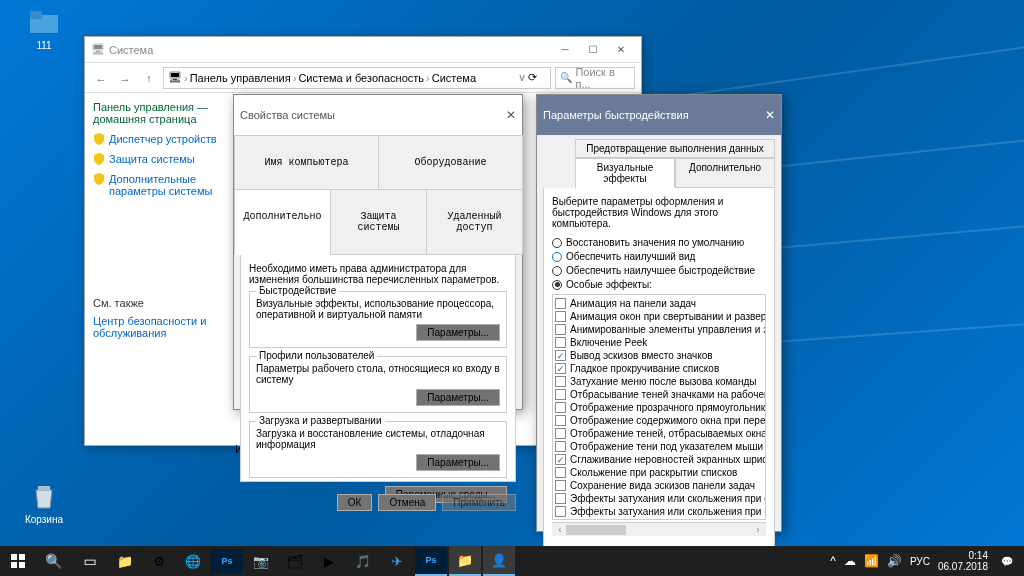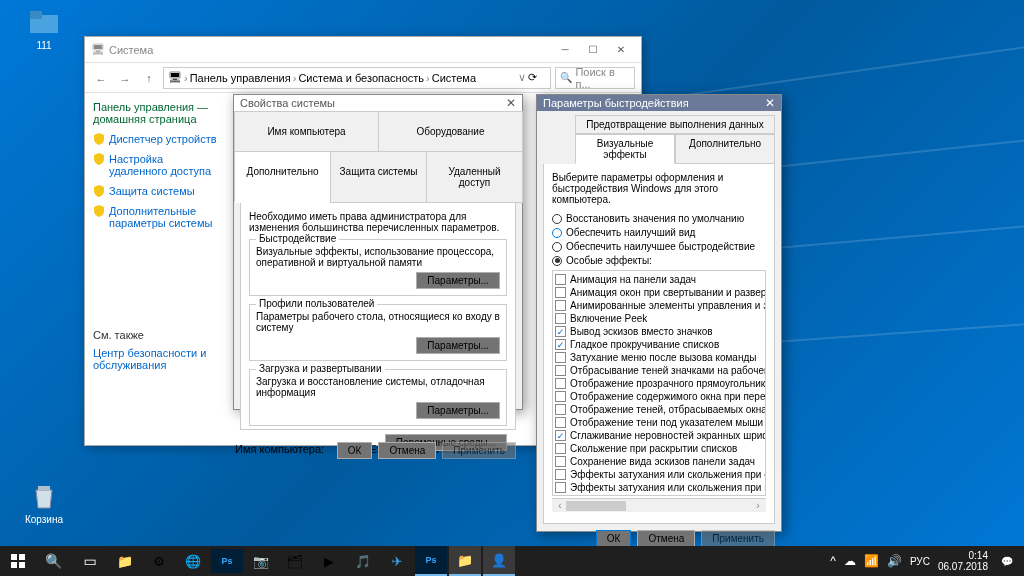--- a/index.html
+++ b/index.html
@@ -30,24 +30,24 @@
 .side-links { width: 140px; padding: 8px; background: #fff; }
 .side-link { display: flex; align-items: flex-start; gap: 4px; color: #0066cc; font-size: 11px; margin-bottom: 8px; cursor: pointer; }
 .side-link.heading { color: #006633; }
 .side-link .shield { width: 12px; height: 12px; flex-shrink: 0; }
 .side-seealso { margin-top: 100px; font-size: 11px; color: #333; }
 .main-content { flex: 1; padding: 10px; font-size: 11px; position: relative; }
 .help-q { position: absolute; top: 6px; right: 8px; width: 16px; height: 16px; background: #0078d7; color: #fff; border-radius: 50%; font-size: 11px; display: flex; align-items: center; justify-content: center; }
 .comp-row { margin-top: 340px; font-size: 11px; }
 .dialog { position: absolute; background: #f0f0f0; border: 1px solid #888; box-shadow: 3px 3px 12px rgba(0,0,0,0.4); }
 .dlg-props { top: 94px; left: 233px; width: 290px; height: 316px; }
-.dlg-title { height: 16px; background: #fff; display: flex; align-items: center; padding: 0 6px; font-size: 11px; color: #555; }
+.dlg-title { height: 40px; background: #fff; display: flex; align-items: center; padding: 0 6px; font-size: 11px; color: #555; }
 .dlg-title .close { margin-left: auto; font-size: 12px; }
 .tabs { display: flex; flex-wrap: wrap; background: #f0f0f0; font-size: 10px; }
-.tab { padding: 14px 8px; border: 1px solid #ccc; background: #f0f0f0; margin-right: -1px; margin-bottom: -1px; cursor: pointer; }
+.tab { padding: 21px 8px; border: 1px solid #ccc; background: #f0f0f0; margin-right: -1px; margin-bottom: -1px; cursor: pointer; font-family: Liberation Mono, monospace; }
 .tab.row2 { flex: 1; text-align: center; }
 .tab.active { background: #fff; border-bottom-color: #fff; }
 .tab-content { background: #fff; margin: 0 6px 6px; border: 1px solid #ccc; padding: 8px; font-size: 10px; height: 228px; }
 .group { border: 1px solid #ccc; padding: 6px; margin-bottom: 8px; position: relative; }
 .group-title { position: absolute; top: -7px; left: 6px; background: #fff; padding: 0 3px; font-size: 10px; }
 .btn { background: #737373; border: 1px solid #adadad; padding: 2px 10px; font-size: 10px; cursor: pointer; }
 .btn-row-right { text-align: right; margin-top: 4px; }
 .dlg-footer { display: flex; justify-content: flex-end; gap: 6px; padding: 6px; }
 .dlg-perf { top: 94px; left: 536px; width: 246px; height: 438px; }
 .dlg-perf .dlg-title { background: #6b7a99; color: #fff; }
@@ -137,26 +137,20 @@
       <div class="side-link">
           <svg class="shield shield-svg" viewBox="0 0 12 12">
             <path d="M6 0 L11 2 L11 6 Q11 10 6 12 Q1 10 1 6 L1 2 Z"></path>
           </svg>
           <span>Диспетчер устройств</span>
         </div>
       <div class="side-link">
           <svg class="shield shield-svg" viewBox="0 0 12 12">
             <path d="M6 0 L11 2 L11 6 Q11 10 6 12 Q1 10 1 6 L1 2 Z"></path>
           </svg>
-          <span>Настройка удаленного доступа</span>
-        </div>
-      <div class="side-link">
-          <svg class="shield shield-svg" viewBox="0 0 12 12">
-            <path d="M6 0 L11 2 L11 6 Q11 10 6 12 Q1 10 1 6 L1 2 Z"></path>
-          </svg>
           <span>Защита системы</span>
         </div>
       <div class="side-link">
           <svg class="shield shield-svg" viewBox="0 0 12 12">
             <path d="M6 0 L11 2 L11 6 Q11 10 6 12 Q1 10 1 6 L1 2 Z"></path>
           </svg>
           <span>Дополнительные параметры системы</span>
         </div>
       <div class="side-seealso">
         <div style="margin-bottom:6px">См. также</div>

